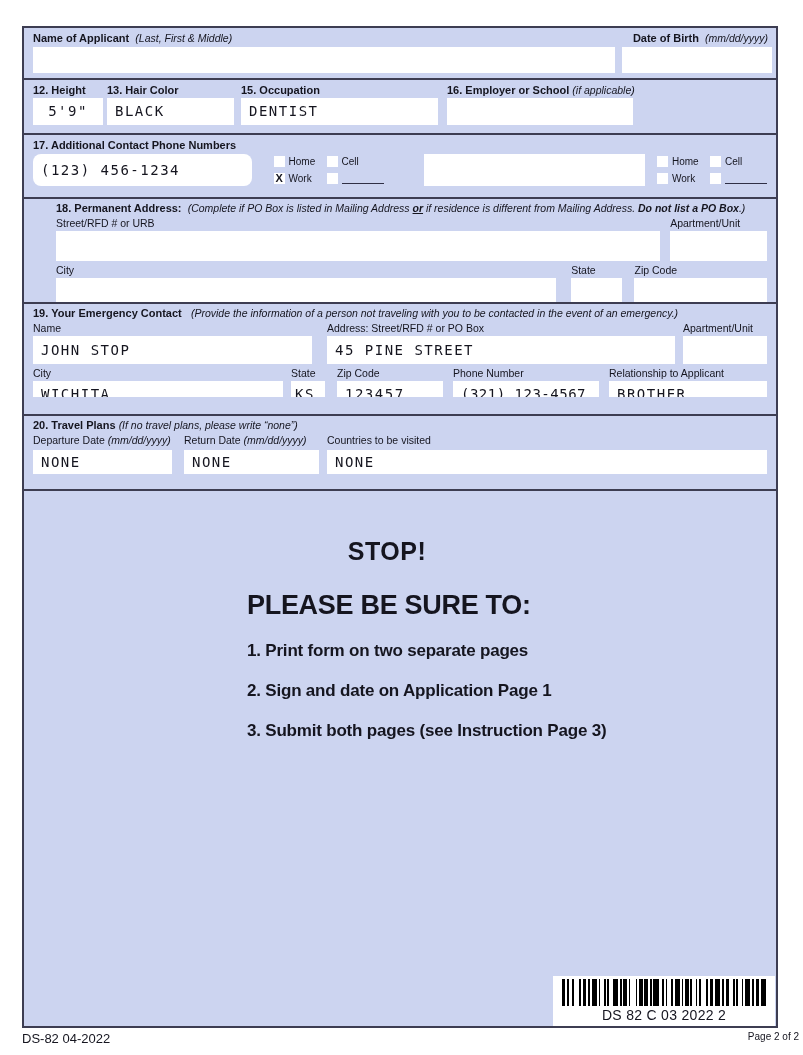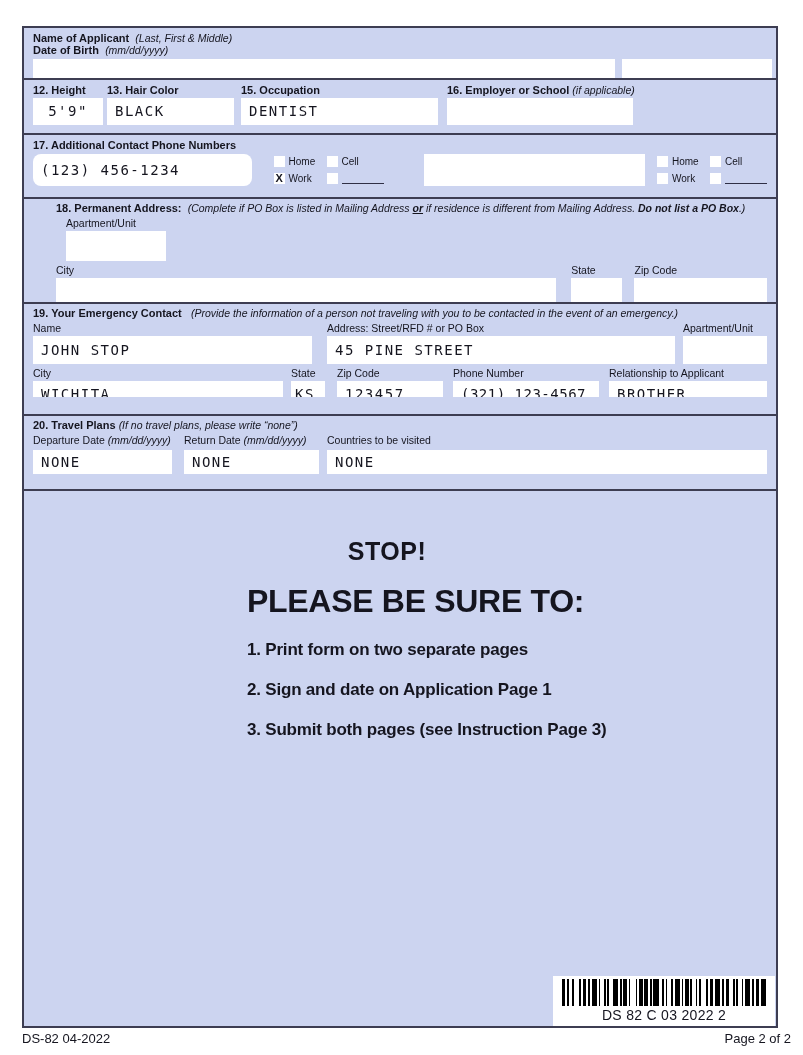--- a/index.html
+++ b/index.html
@@ -62,39 +62,39 @@
   .s5 .r1 .field{height:28px;line-height:28px;}
   .s5 .r2 .field{height:16px;line-height:26px;}
   .w-name19{width:279px;} .w-addr19{width:348px;margin-left:15px;} .w-apt19{width:84px;margin-left:8px;}
   .w-city19{width:250px;} .w-state19{width:34px;margin-left:8px;} .w-zip19{width:106px;margin-left:12px;}
   .w-phone19{width:146px;margin-left:10px;} .w-rel19{width:158px;margin-left:10px;}
   .s6 .field{height:24px;line-height:24px;margin-top:2px;}
   .w-dep{width:139px;} .w-ret{width:135px;margin-left:12px;} .w-cty{width:440px;margin-left:8px;}
   
   .stop{position:absolute;left:223px;top:48px;width:310px;}
   .stop-heading{width:280px;text-align:center;font-size:25px;font-weight:bold;line-height:1;letter-spacing:0.5px;}
-  .stop-sub{margin-top:19px;font-size:32px;font-weight:bold;white-space:nowrap;letter-spacing:-0.3px;}
+  .stop-sub{margin-top:26px;font-size:27px;font-weight:bold;white-space:nowrap;letter-spacing:-0.3px;}
   .stop-item{margin-top:20px;font-size:17px;font-weight:bold;white-space:nowrap;letter-spacing:-0.2px;}
   
   .barcode-box{position:absolute;right:1px;bottom:0;width:222px;height:50px;background:#ffffff;
                box-sizing:border-box;padding-top:3px;text-align:center;}
   .bars{display:flex;width:205px;height:27px;margin:0 auto;}
   .bars div{height:100%;flex:none;}
   .barcode-caption{font-size:14px;margin-top:1px;letter-spacing:0.3px;}
   
   .footer-left{position:absolute;left:22px;top:1031px;font-size:13px;}
-  .footer-right{position:absolute;right:12px;top:1031px;font-size:13px;}
+  .footer-right{position:absolute;right:4px;top:1031px;font-size:10px;}
 </style>
 </head>
 <body>
 
 <div class="form">
 
   <div class="sec s1">
-    <div class="colrow" style="justify-content:space-between;flex-direction:column;">
+    <div class="colrow" style="justify-content:space-between;">
       <div class="lbl"><span>Name of Applicant</span>&nbsp;&nbsp;<span class="hint">(Last, First &amp; Middle)</span></div>
       <div class="lbl" style="margin-right:4px;"><span>Date of Birth</span>&nbsp;&nbsp;<span class="hint">(mm/dd/yyyy)</span></div>
     </div>
     <div class="row">
       <div class="field f-name"></div>
       <div class="field f-dob"></div>
     </div>
   </div>
 
   <div class="sec s2">
@@ -150,20 +150,24 @@
           <span class="cb cb2"></span>
           <span class="blank-line"></span>
         </div>
       </div>
     </div>
   </div>
 
   <div class="sec s4">
     <div class="lbl"><span>18. Permanent Address:</span>&nbsp;&nbsp;<span class="hint">(Complete if PO Box is listed in Mailing Address </span><span class="hint-or">or</span><span class="hint"> if residence is different from Mailing Address. </span><span class="hint-b">Do not list a PO Box</span><span class="hint">.)</span></div>
     <div class="colrow r1">
+      <div class="col w-street">
+        <div class="sublbl flabels">Street/RFD # or URB</div>
+        <div class="field"></div>
+      </div>
       <div class="col w-apt18">
         <div class="sublbl flabels">Apartment/Unit</div>
         <div class="field"></div>
       </div>
     </div>
     <div class="colrow r2">
       <div class="col w-city18">
         <div class="sublbl flabels">City</div>
         <div class="field"></div>
       </div>

